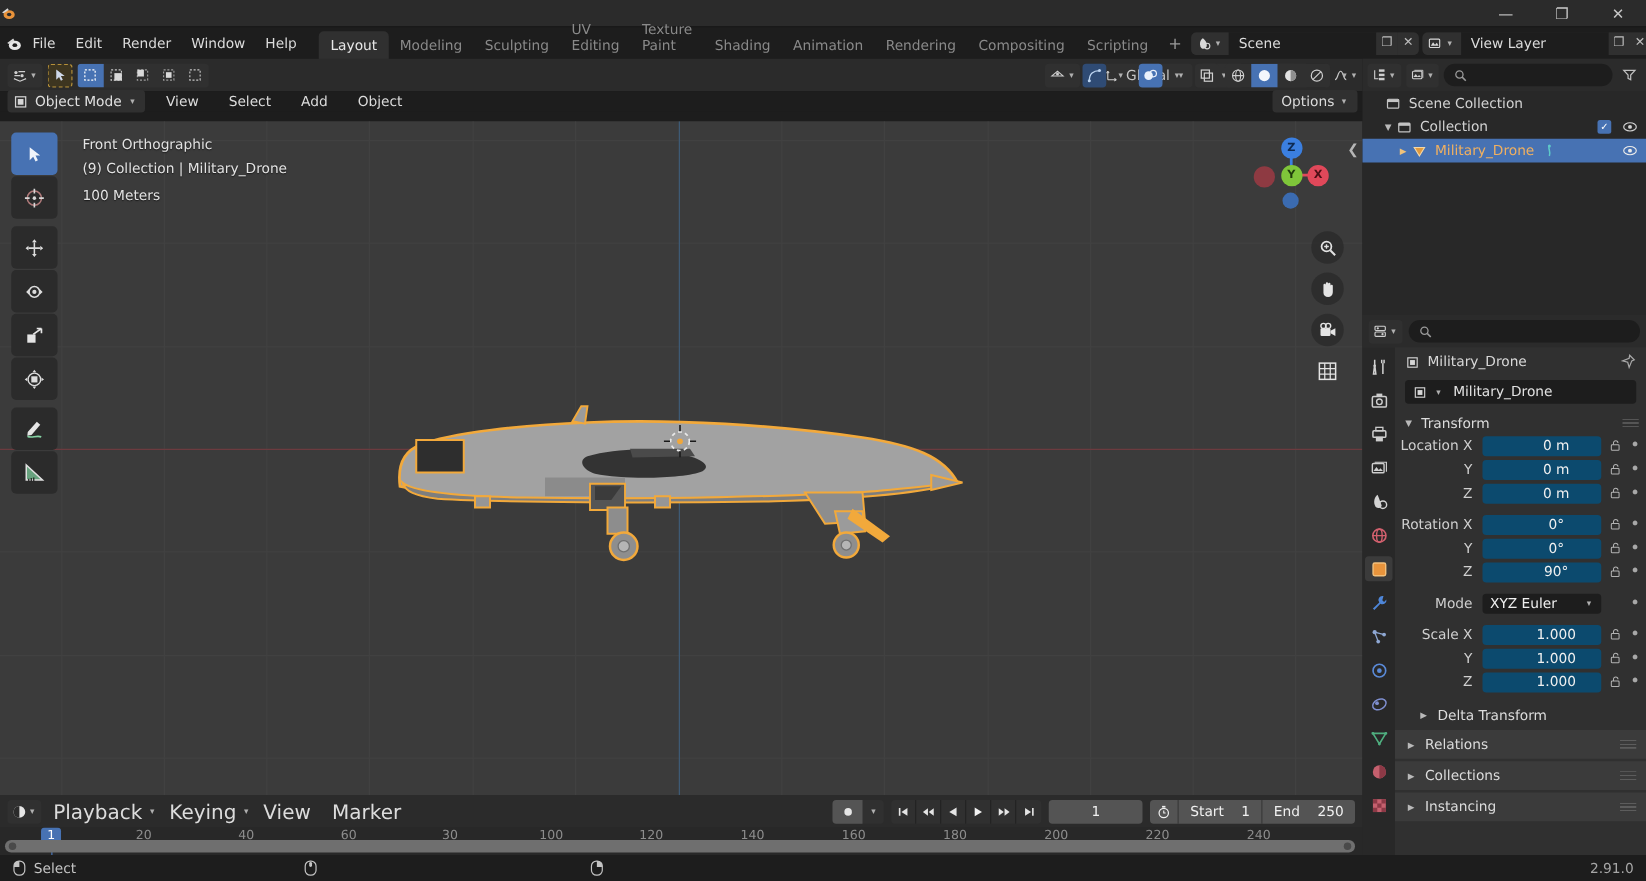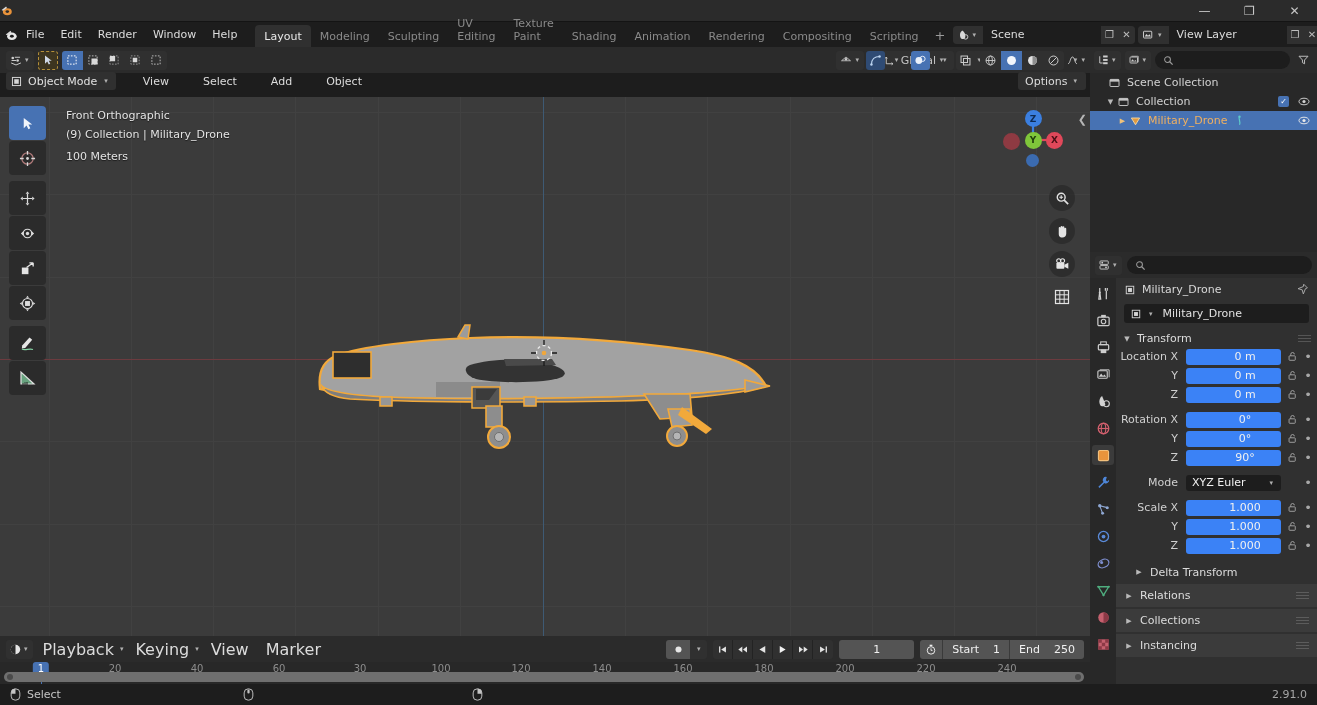--- a/index.html
+++ b/index.html
@@ -64,21 +64,21 @@
   .ico-btn.sel-active { background: #4772b3; }
   .ico-btn.flat { background: transparent; }
   .drop-arrow { font-size: 7px; color: #b0b0b0; padding: 0 2px; }
   .seg { display: flex; background: #303030; border-radius: 3px; overflow: hidden; height: 19px; }
   .seg > div { width: 21px; display: flex; align-items: center; justify-content: center; }
   .seg > div.on { background: #4772b3; }
 
   
   .modebar {
     position: absolute; left: 0; top: 73px; width: 1090px; height: 16px;
-    background: #1d1d1d; display: flex; align-items: center; padding-left: 6px; gap: 20px;
+    background: #1d1d1d; display: flex; align-items: center; padding-left: 6px; gap: 10px;
   }
   .mode-sel {
     display: flex; align-items: center; gap: 5px; background: #303030; border-radius: 3px;
     height: 18px; padding: 0 6px 0 4px; font-size: 11px; color: #e0e0e0;
   }
   .mb-menu { padding: 2px 7px; font-size: 11px; color: #dcdcdc; border-radius: 3px; }
   .modebar-right { margin-left: auto; display: flex; align-items: center; gap: 3px; padding-right: 4px; padding-left: 11px; }
   .opt-btn { display: flex; align-items: center; gap: 4px; background: #303030; border-radius: 3px;
              height: 18px; padding: 0 7px; font-size: 11px; color: #dcdcdc; }
 
@@ -141,21 +141,21 @@
   .breadcrumb { height: 23px; display: flex; align-items: center; gap: 6px; padding: 0 8px;
                 font-size: 11px; color: #d8d8d8; }
   .name-field { margin: 3px 8px 6px 8px; height: 19px; background: #1d1d1d; border-radius: 3px;
                 display: flex; align-items: center; gap: 5px; padding: 0 6px; font-size: 11px; color: #e2e2e2; }
   .panel-head { height: 19px; display: flex; align-items: center; gap: 5px; padding: 0 6px;
                 font-size: 11px; color: #dcdcdc; }
   .grip { margin-left: auto; width: 13px; height: 7px; opacity: .35;
           background: repeating-linear-gradient(#9a9a9a 0 1px, transparent 1px 3px); }
   .prow { display: flex; align-items: center; height: 17px; margin: 0 4px 2px 4px; gap: 4px; }
   .plabel { width: 62px; text-align: right; font-size: 11px; color: #cfcfcf; padding-right: 4px; }
-  .pfield { flex: 1; height: 16px; background: #3b82f6; border-radius: 3px; display: flex;
+  .pfield { flex: 1; height: 16px; background: #0c4a6e; border-radius: 3px; display: flex;
             align-items: center; justify-content: center; font-size: 11px; color: #f0f0f0; padding-left: 23px; }
   .pfield.dark { background: #1d1d1d; justify-content: space-between; padding: 0 6px; }
   .plock { width: 14px; display: flex; align-items: center; justify-content: center; color: #b2b2b2; }
   .pdot { width: 10px; display: flex; align-items: center; justify-content: center; color: #a8a8a8; font-size: 13px; }
   .pgap { height: 6px; }
   .sub-panel { height: 20px; display: flex; align-items: center; gap: 6px; padding: 0 6px 0 18px;
                font-size: 11px; color: #dcdcdc; }
   .closed-panel { height: 23px; background: #3b3b3b; display: flex; align-items: center; gap: 6px;
                   padding: 0 8px; font-size: 11px; color: #dcdcdc; margin-top: 2px; }
 

